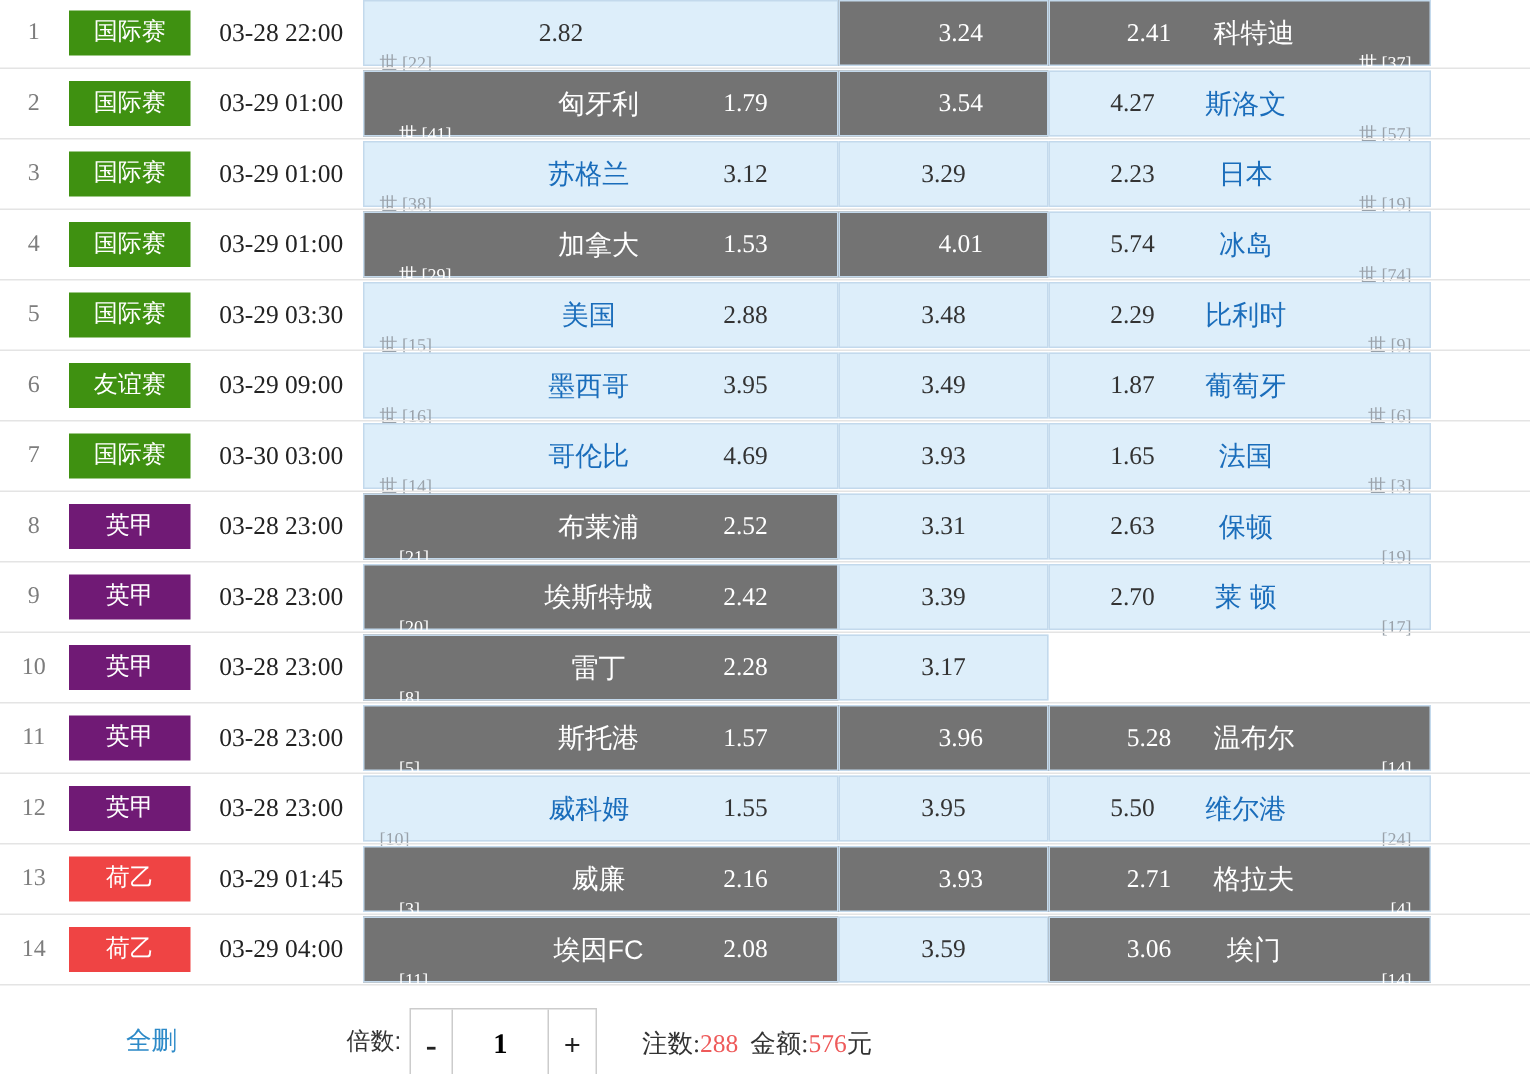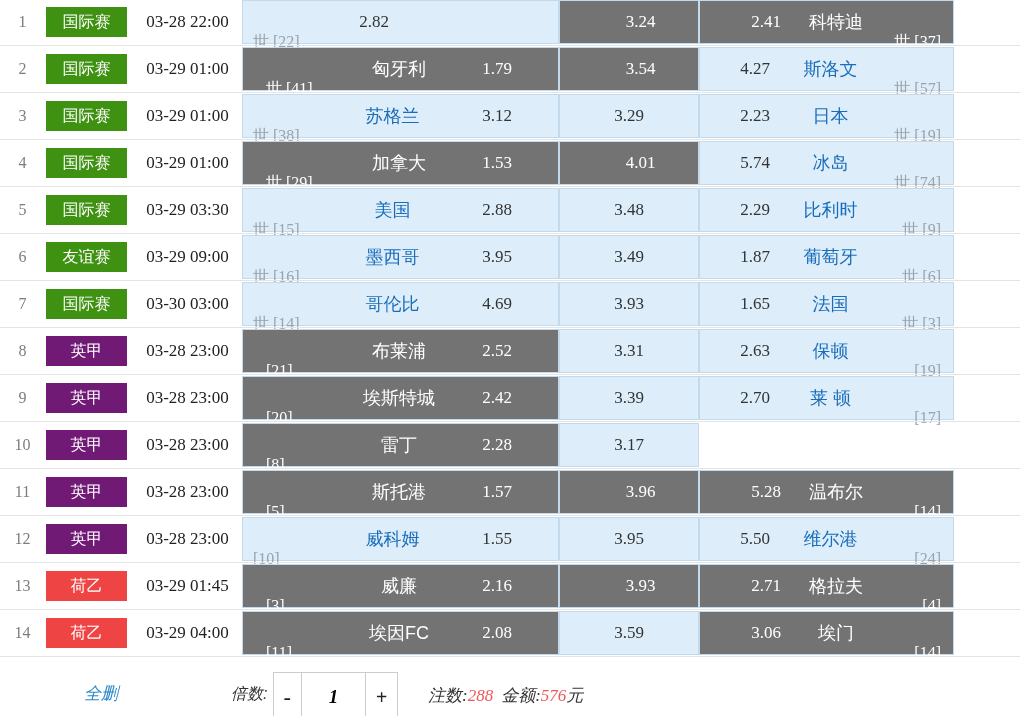--- a/index.html
+++ b/index.html
@@ -23,32 +23,32 @@
   .badge.orange { background:#ef4444; }
   .col-date { width:109px; text-align:center; color:#222; font-size:17px; }
   .cell {
     height:44px; display:flex; align-items:center;
     border:1px solid #c3d9ec; background:#ddeefa; cursor:pointer;
   }
   .cell.home { width:317px; padding:0 10px; }
   .cell.draw { width:140px; justify-content:center; }
   .cell.away { width:255px; padding:0 12px; }
   .cell.sel  { background:#737373;padding-left:23px; }
-  .rank { color:#9aa2aa; font-size:16px;margin-top:40px; }
+  .rank { color:#9aa2aa; font-size:12px;margin-top:40px; }
   .team { color:#1a6dbb; font-size:18px; font-family:"Liberation Sans", sans-serif; }
   .odds { color:#333; font-size:17px; }
   .cell.sel .rank, .cell.sel .team, .cell.sel .odds { color:#fff; }
   .home .rank { width:78px; text-align:left; }
   .home .team { flex:1; text-align:center; }
   .home .odds { width:86px; text-align:center; margin-right:8px; }
   .away .odds { width:86px; text-align:center; }
   .away .team { flex:1; text-align:center; }
   .away .rank { width:78px; text-align:right; }
   
-  .footer { position:absolute; left:0; top:658px; width:1020px; height:58px; background:#fff;font-style:italic; }
+  .footer { position:absolute; left:0; top:658px; width:1020px; height:58px; background:#fff; }
   .link-delete {
     position:absolute; left:84px; top:24px; color:#2d8ac8; font-size:17px;
     font-family:"Liberation Sans", sans-serif; cursor:pointer;
   }
   .mult-label { position:absolute; left:231px; top:26px; color:#333; font-size:16px;
     font-family:"Liberation Sans", sans-serif; }
   .stepper {
     position:absolute; left:273px; top:14px; width:125px; height:50px;
     border:1px solid #ccc; display:flex; background:#fff;
   }

